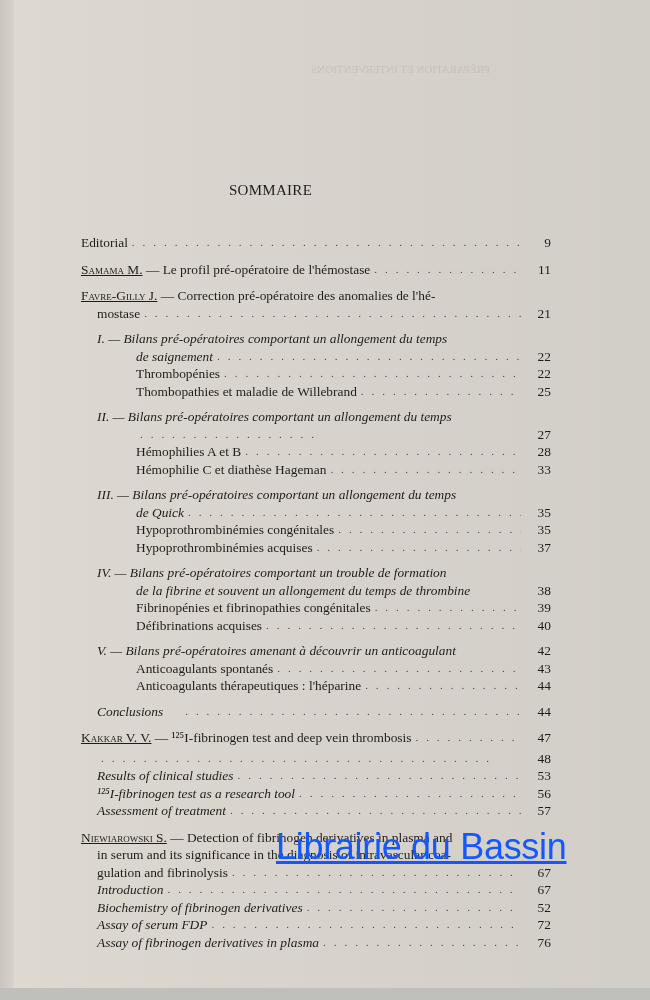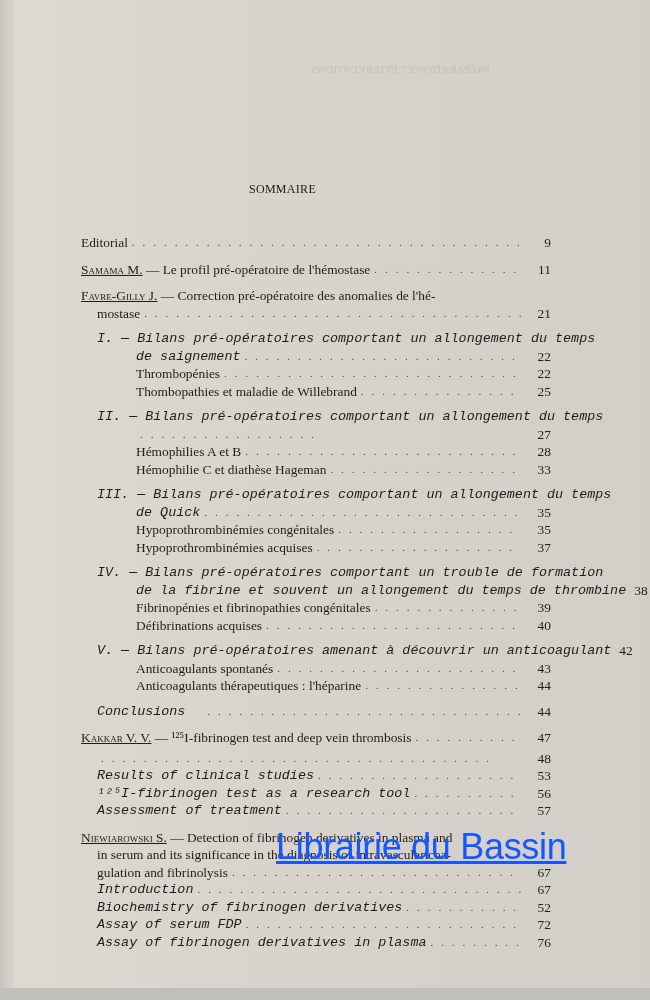--- a/index.html
+++ b/index.html
@@ -21,36 +21,36 @@
     position: absolute; left: 0; top: 0; width: 14px; height: 988px;
     background: linear-gradient(90deg, #c9c4bd, #d7d2ca);
   }
   .ghost {
     position: absolute; left: 70px; top: 60px; width: 420px;
     color: #b9b4ad; font-size: 11px; opacity: 0.55; line-height: 18px;
     transform: scaleX(-1);
   }
   .title {
     position: absolute; top: 182px; left: 0; width: 541px; text-align: center;
-    font-size: 12px; letter-spacing: 0.3px; padding-left: 12px;
+    font-size: 15px; letter-spacing: 0.3px;
   }
   .toc { position: absolute; left: 81px; top: 234px; width: 470px; font-size: 13.4px; }
   .row { position: relative; display: flex; align-items: flex-end; height: 17.5px; line-height: 17.5px; }
   .row .txt { white-space: nowrap; }
   .row .dots {
     flex: 1; overflow: hidden; white-space: nowrap; margin: 0 4px; letter-spacing: 2.6px;
     font-size: 11px; color: #444;
   }
   .row .pg { width: 26px; text-align: right; }
   .row.nodots .dots { visibility: hidden; }
   .gap-sm { height: 8px; }
   .gap { height: 9px; }
   .i1 { padding-left: 16px; }
   .i2 { padding-left: 55px; }
-  .it { font-style: italic; font-family: Liberation Mono, monospace; }
+  .it { font-style: italic; }
   .sc { font-variant: small-caps; text-decoration: underline; }
   .watermark {
     position: absolute; left: 276px; top: 826px;
     font-family: "Liberation Sans", "DejaVu Sans", sans-serif;
     font-size: 36px; color: #1557ff; white-space: nowrap; letter-spacing: -0.3px; text-decoration: underline;
   }
 </style>
 </head>
 <body>
 

